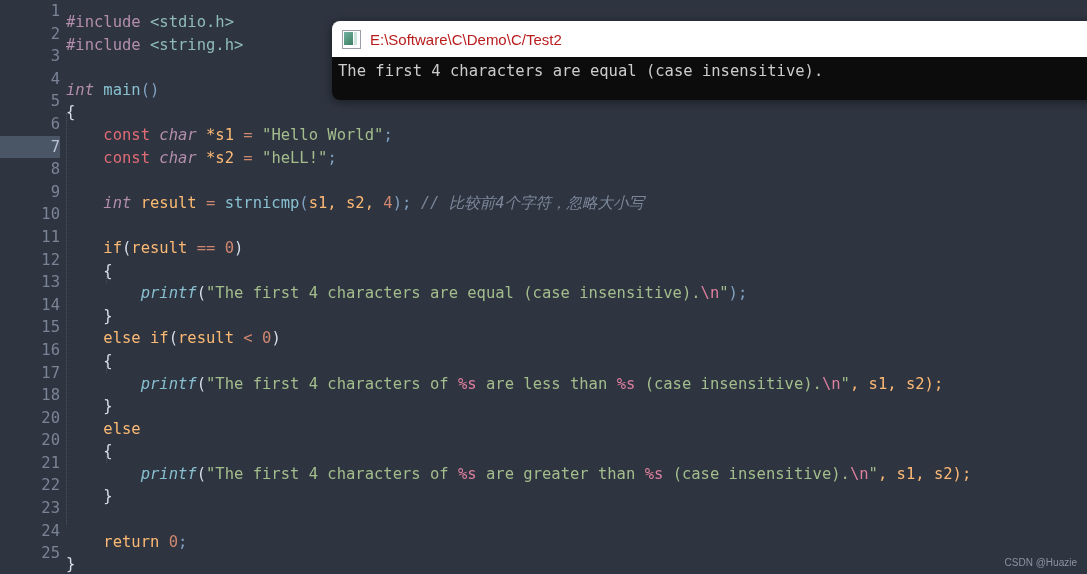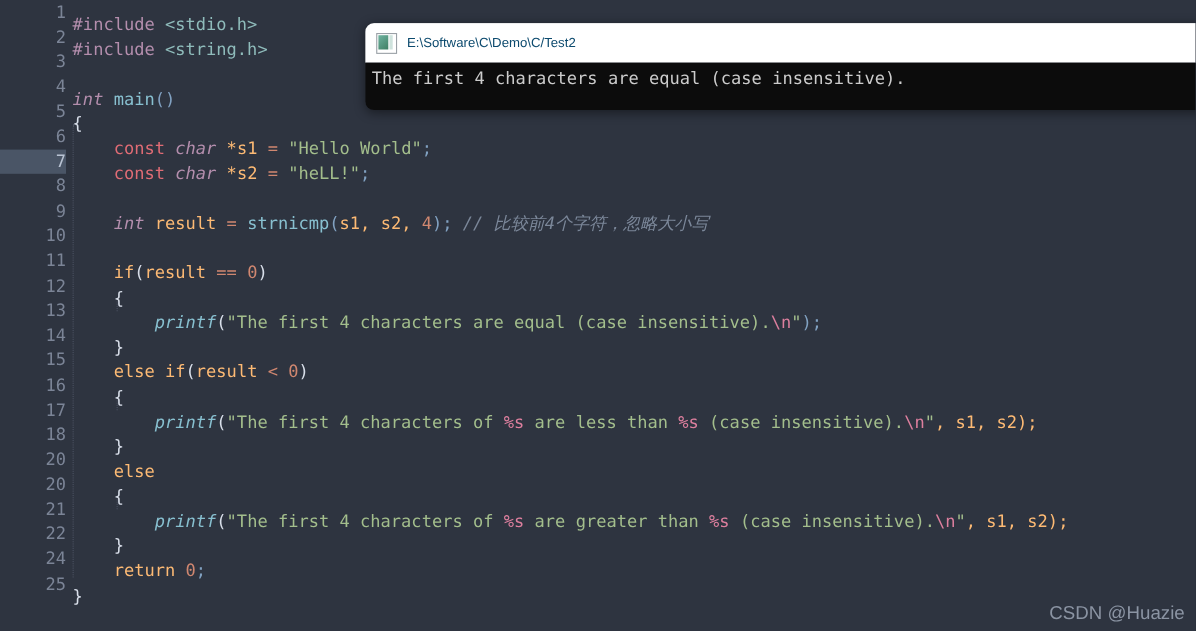--- a/index.html
+++ b/index.html
@@ -123,22 +123,22 @@
   }
   #console-icon::after {
     content: "";
     position: absolute;
     left: 11px; top: 1px;
     width: 3px; height: 13px;
     background: #cfe3dd;
   }
   #console-title {
     font-family: "Liberation Sans", sans-serif;
-    font-size: 12px;
-    color: #0c4a6e;
+    font-size: 15px;
+    color: #b91c1c;
     white-space: nowrap;
   }
   #console-body {
     height: 43px;
     background: #0c0c0c;
     padding: 4px 0 0 6px;
     box-sizing: border-box;
   }
   #console-line {
     font-family: "DejaVu Sans Mono", monospace;
@@ -147,21 +147,21 @@
     color: #cccccc;
     white-space: pre;
   }
 
   
   #watermark {
     position: absolute;
     right: 10px;
     bottom: 6px;
     font-family: "Liberation Sans", sans-serif;
-    font-size: 17px;
+    font-size: 10px;
     color: #8b94a3;
     white-space: nowrap;
   }
 </style>
 </head>
 <body>
 
 <div id="screen">
 
   <div class="guide" id="guide-1"></div>
@@ -274,20 +274,24 @@
     <div class="code-row">
       <span class="gutter">21</span>
       <span class="code-text">        <span class="tk-fni">printf</span><span class="tk-brace">(</span><span class="tk-str">"The first 4 characters of </span><span class="tk-esc">%s</span><span class="tk-str"> are greater than </span><span class="tk-esc">%s</span><span class="tk-str"> (case insensitive).</span><span class="tk-esc">\n</span><span class="tk-str">"</span><span class="tk-var">, s1, s2);</span></span>
     </div>
 
     <div class="code-row">
       <span class="gutter">22</span>
       <span class="code-text">    <span class="tk-brace">}</span></span>
     </div>
 
+    <div class="code-row">
+      <span class="gutter">23</span>
+      <span class="code-text"></span>
+    </div>
 
     <div class="code-row">
       <span class="gutter">24</span>
       <span class="code-text">    <span class="tk-kw">return</span> <span class="tk-num">0</span><span class="tk-punc">;</span></span>
     </div>
 
     <div class="code-row">
       <span class="gutter">25</span>
       <span class="code-text"><span class="tk-brace">}</span></span>
     </div>

